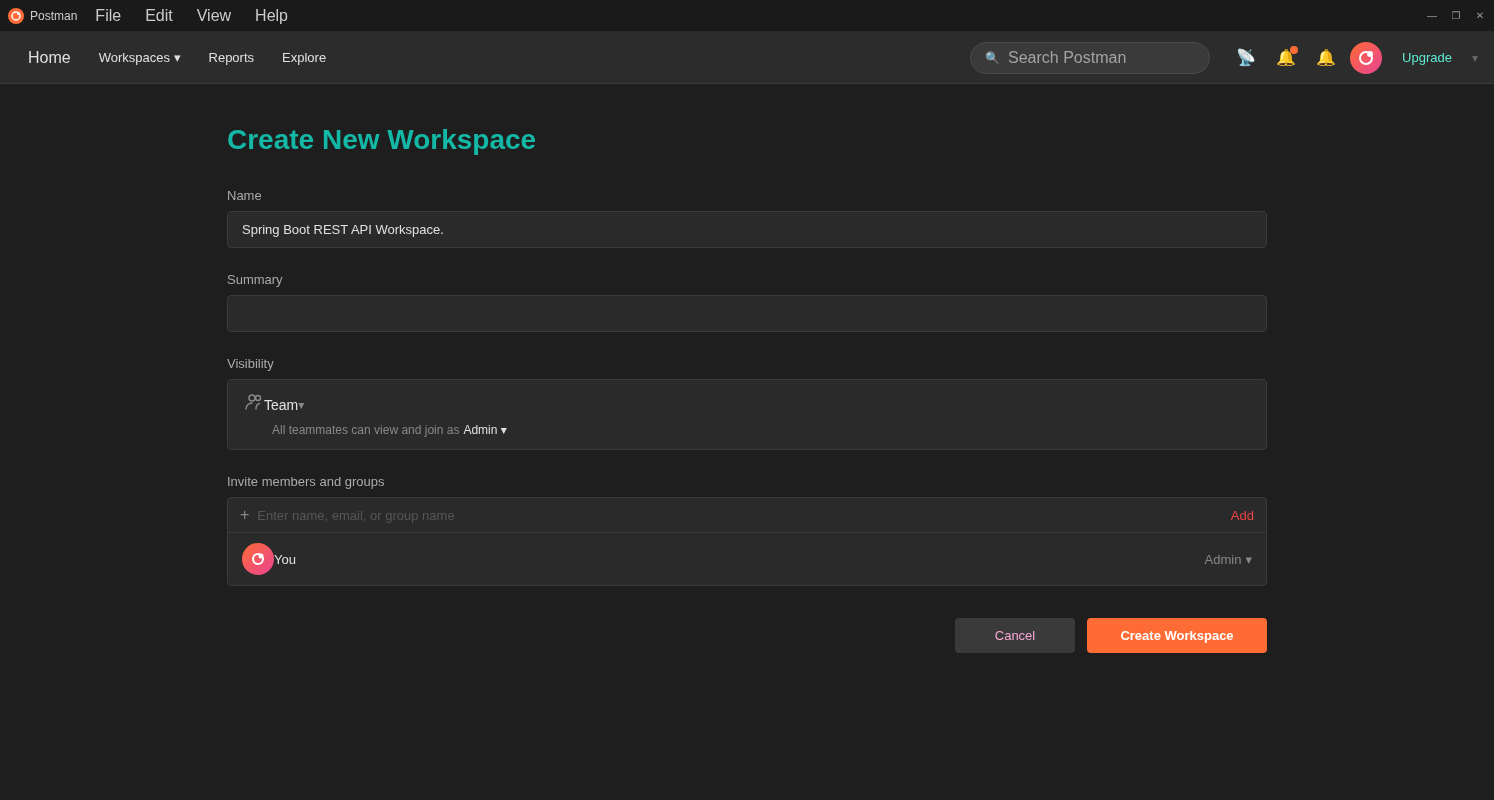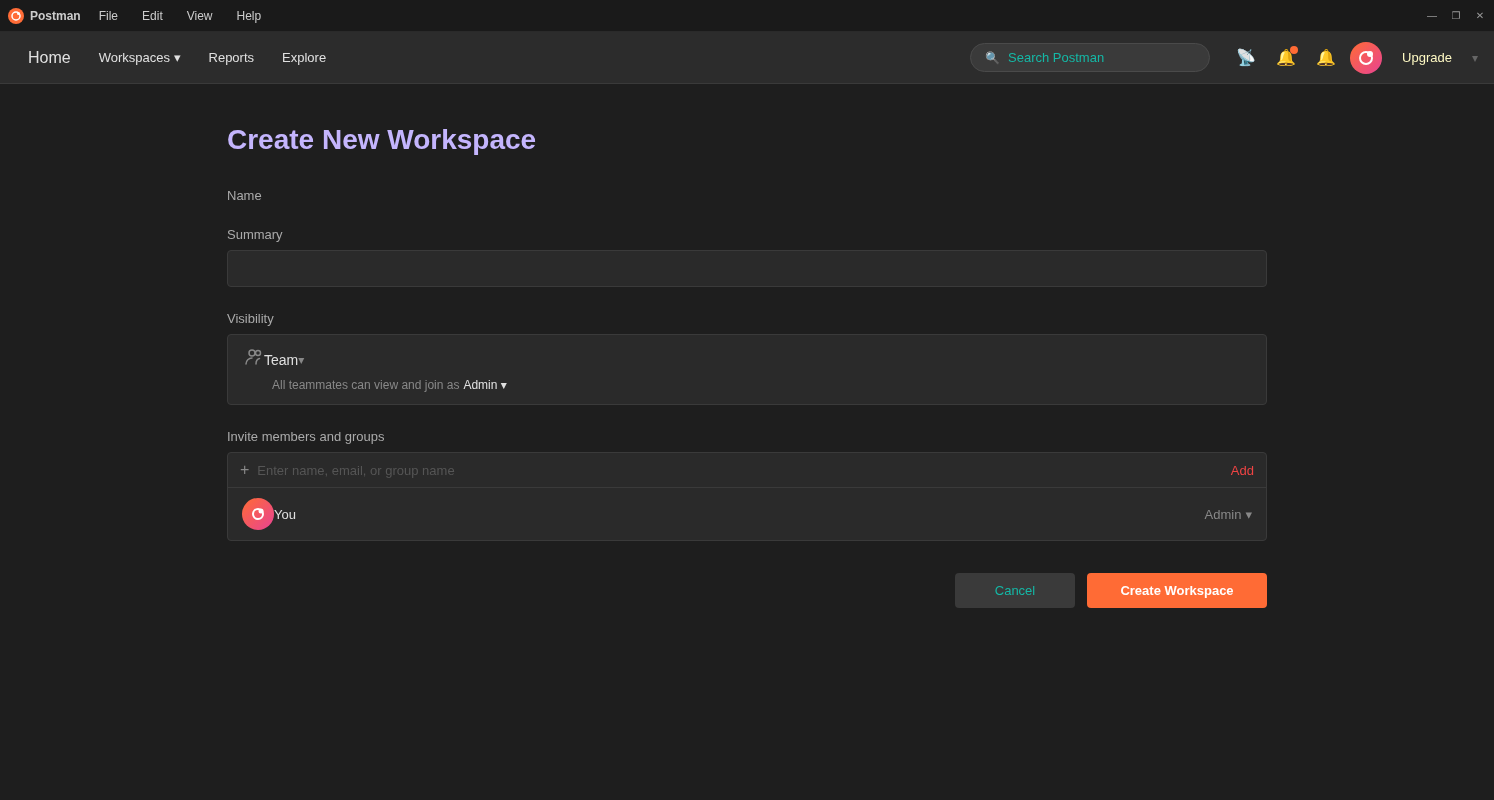--- a/index.html
+++ b/index.html
@@ -25,30 +25,29 @@
       border-bottom: 1px solid #2a2a2a;
     }
     .title-bar-left {
       display: flex;
       align-items: center;
       gap: 6px;
     }
     .app-title {
       font-size: 12px;
       color: #ccc;
-      font-weight: bold;
     }
     .title-bar-menus {
       display: flex;
       align-items: center;
       gap: 16px;
       margin-left: 8px;
     }
     .menu-item {
-      font-size: 12px;
+      font-size: 16px;
       color: #ccc;
       cursor: pointer;
       padding: 2px 4px;
     }
     .title-bar-controls {
       display: flex;
       align-items: center;
       gap: 12px;
     }
     .win-btn {
@@ -110,21 +109,21 @@
       border: 1px solid #4a4a4a;
       border-radius: 20px;
       display: flex;
       align-items: center;
       padding: 6px 14px;
       gap: 8px;
       width: 240px;
       cursor: pointer;
     }
     .search-icon-nav { color: #888; font-size: 12px; }
-    .search-text { color: #14b8a6; font-size: 13px; }
+    .search-text { color: #a3a3a3; font-size: 16px; }
 
     .nav-right {
       display: flex;
       align-items: center;
       gap: 8px;
       margin-left: 16px;
     }
     .nav-icon-btn {
       width: 32px;
       height: 32px;
@@ -151,21 +150,21 @@
       height: 32px;
       border-radius: 50%;
       background: linear-gradient(135deg, #ff6b35, #e84393);
       display: flex;
       align-items: center;
       justify-content: center;
       cursor: pointer;
       overflow: hidden;
     }
     .upgrade-btn {
-      color: #fef9c3;
+      color: #5eead4;
       font-size: 13px;
       padding: 6px 12px;
       cursor: pointer;
       border-radius: 4px;
     }
 
     
     .main-content {
       height: calc(800px - 32px - 52px);
       background: #1e1e1e;
@@ -174,21 +173,21 @@
       padding: 40px 20px 20px;
       overflow-y: auto;
     }
     .form-container {
       width: 1040px;
       max-width: 100%;
     }
     .form-title {
       font-size: 28px;
       font-weight: 600;
-      color: #c4b5fd;
+      color: #14b8a6;
       margin-bottom: 32px;
     }
 
     .form-group {
       margin-bottom: 24px;
     }
     .form-label {
       font-size: 13px;
       color: #aaa;
       margin-bottom: 8px;
@@ -323,21 +322,21 @@
     .footer-buttons {
       display: flex;
       justify-content: flex-end;
       gap: 12px;
       padding-top: 8px;
     }
     .cancel-btn {
       background: #3a3a3a;
       border: none;
       border-radius: 4px;
-      color: #14b8a6;
+      color: #f9a8d4;
       font-size: 13px;
       padding: 10px 24px;
       cursor: pointer;
       min-width: 120px;
     }
     .create-btn {
       background: #ff6b35;
       border: none;
       border-radius: 4px;
       color: #fff;
@@ -423,20 +422,21 @@
     <span style="color:#666;font-size:12px;">▾</span>
   </div>
 </div>
 
 <div class="main-content">
   <div class="form-container">
     <h1 class="form-title">Create New Workspace</h1>
 
     <div class="form-group">
       <label class="form-label">Name</label>
+      <input class="form-input" type="text" value="Spring Boot REST API Workspace." style="">
     </div>
 
     <div class="form-group">
       <label class="form-label">Summary</label>
       <input class="form-input" type="text" style="">
     </div>
 
     <div class="form-group">
       <label class="form-label">Visibility</label>
       <div class="visibility-box">

